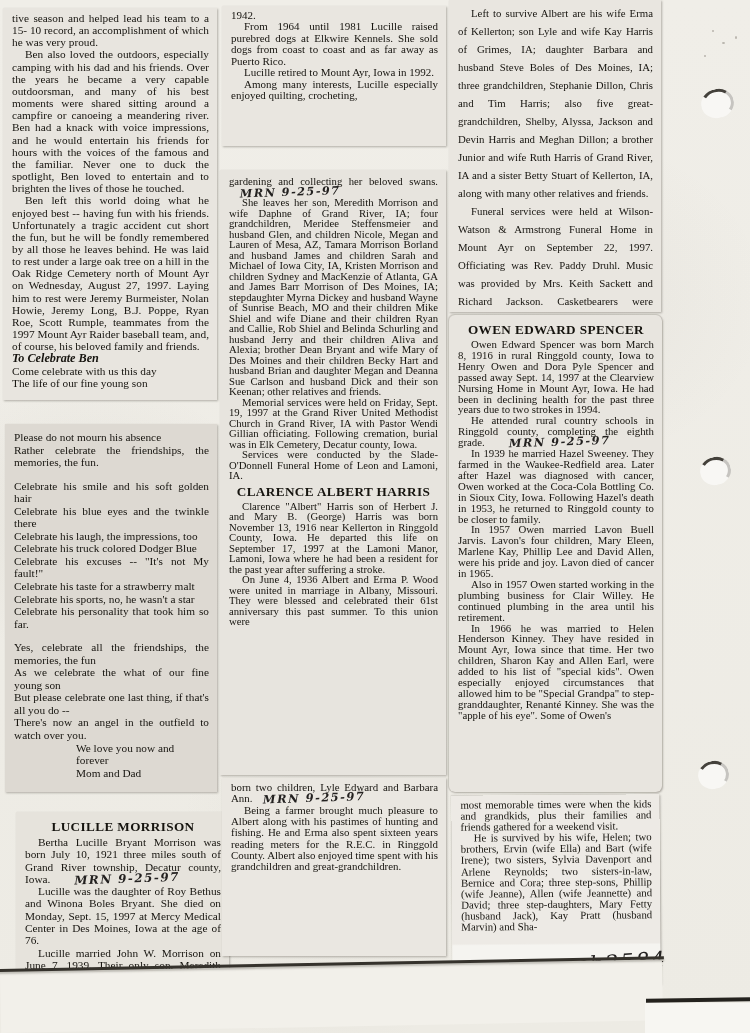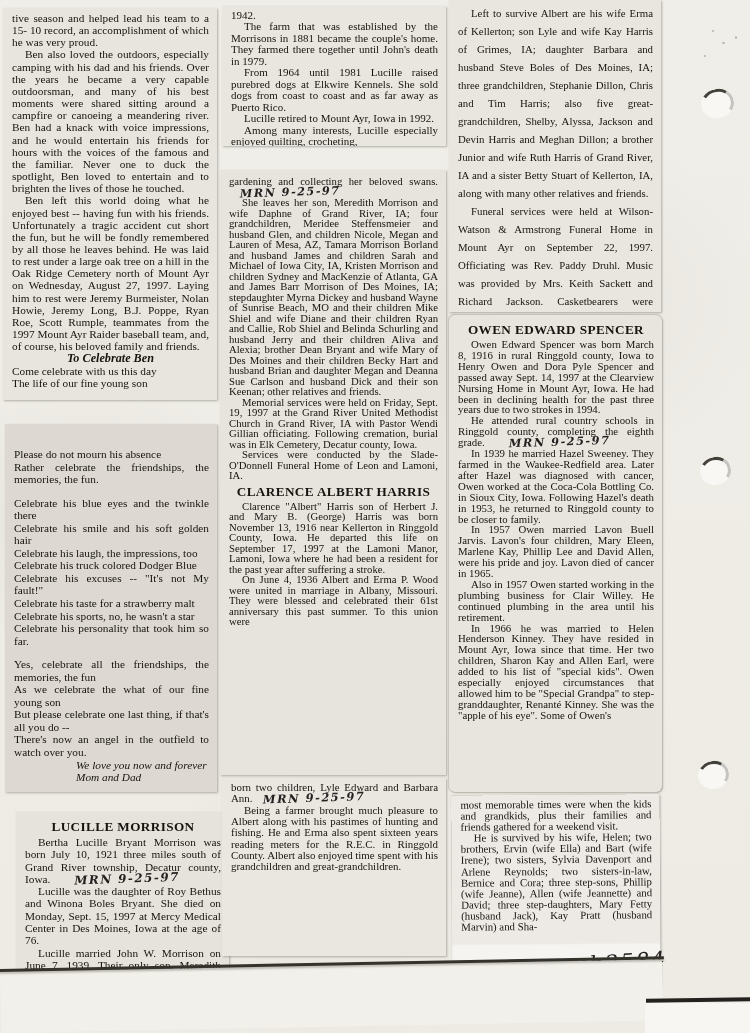--- a/index.html
+++ b/index.html
@@ -17,26 +17,26 @@
     position:absolute; overflow:hidden;
     padding:4px 8px 4px 9px; box-sizing:border-box;
     box-shadow:1px 1px 2px rgba(60,55,46,0.35), -0.5px -0.5px 1px rgba(60,55,46,0.18);
     text-align:justify;
   }
   .clip p{margin:0;}
   .b-p{text-indent:13px; text-align:justify;}
   .b-p0{text-align:justify;}
   .b-pl{text-align:left;}
   .b-h{text-align:center; font-weight:bold; font-size:13.2px; letter-spacing:0.4px; margin:3px 0 2px !important; line-height:15px;}
-  .b-ci{text-align:center; font-weight:bold; font-style:italic; font-size:12.2px;}
-  .b-sig{text-align:left; padding-left:62px;font-style:italic;}
+  .b-ci{text-align:left; font-weight:bold; font-style:italic; font-size:12.2px;}
+  .b-sig{text-align:left; padding-left:62px;}
   .b-gap{height:11px;}
   
   #clip-ben{left:3px; top:0; width:214px; height:392px; font-size:11.3px; line-height:12.15px; background:#e8e5df;margin-top:8px;}
-  #clip-poem{left:5px; top:424px; width:212px; height:368px; font-size:11.3px; line-height:12.55px; background:#ddd9d2; padding-top:24px;}
+  #clip-poem{left:5px; top:424px; width:212px; height:368px; font-size:11.3px; line-height:12.55px; background:#ddd9d2; padding-top:7px;}
   #clip-lucille{left:16px; top:812px; width:213px; height:157px; font-size:11.3px; line-height:12.3px; background:#e6e3dc;}
   
   #clip-d{left:222px; top:6px; width:224px; height:140px; font-size:11px; line-height:11.45px; background:#e9e6e0;}
   #clip-e{left:220px; top:170px; width:226px; height:605px; font-size:10.7px; line-height:10.5px; background:#e7e4de; padding-top:6px;}
   #clip-f{left:222px; top:778px; width:224px; height:178px; font-size:10.9px; line-height:11.35px; background:#eae7e1;}
   
   #clip-g{left:449px; top:0; width:212px; height:312px; font-size:10.8px; line-height:18px; background:#e9e6e0;}
   #clip-h{left:449px; top:315px; width:213px; height:477px; font-size:10.8px; line-height:10.9px; background:#e8e5df;border-radius:6px;}
   #clip-i{left:452px; top:795px; width:208px; height:190px; font-size:10.8px; line-height:11.1px;
           background:linear-gradient(#edeae5 78%, #f5f4f0 79%); transform:rotate(-0.4deg);}
@@ -77,22 +77,22 @@
       <p class="b-p">Ben also loved the outdoors, especially camping with his dad and his friends.  Over the years he became a very capable outdoorsman, and many of his best moments were shared sitting around a campfire or canoeing a meandering river.  Ben had a knack with voice impressions, and he would entertain his friends for hours with the voices of the famous and the familiar. Never one to duck the spotlight, Ben loved to entertain and to brighten the lives of those he touched.</p>
       <p class="b-p">Ben left this world doing what he enjoyed best -- having fun with his friends. Unfortunately a tragic accident cut short the fun, but he will be fondly remembered by all those he leaves behind.  He was laid to rest under a large oak tree on a hill in the Oak Ridge Cemetery north of Mount Ayr on Wednesday, August 27, 1997. Laying him to rest were Jeremy Burmeister, Nolan Howie, Jeremy Long, B.J. Poppe, Ryan Roe, Scott Rumple, teammates from the 1997 Mount Ayr Raider baseball team, and, of course, his beloved family and friends.</p>
       <p class="b-ci">To Celebrate Ben</p>
       <p class="b-pl">Come celebrate with us this day</p>
       <p class="b-pl">The life of our fine young son</p>
     </div>
   <div class="clip" id="clip-poem">
       <p class="b-p0">Please do not mourn his absence</p>
       <p class="b-p0">Rather celebrate the friendships, the memories, the fun.</p>
       <p class="b-gap"></p>
+      <p class="b-p0">Celebrate his smile and his soft golden hair</p>
       <p class="b-p0">Celebrate his blue eyes and the twinkle there</p>
-      <p class="b-p0">Celebrate his smile and his soft golden hair</p>
       <p class="b-p0">Celebrate his laugh, the impressions, too</p>
       <p class="b-p0">Celebrate his truck colored Dodger Blue</p>
       <p class="b-p0">Celebrate his excuses -- "It's not My fault!"</p>
       <p class="b-p0">Celebrate his taste for a strawberry malt</p>
       <p class="b-p0">Celebrate his sports, no, he wasn't a star</p>
       <p class="b-p0">Celebrate his personality that took him so far.</p>
       <p class="b-gap"></p>
       <p class="b-p0">Yes, celebrate all the friendships, the memories, the fun</p>
       <p class="b-p0">As we celebrate the what of our fine young son</p>
       <p class="b-p0">But please celebrate one last thing, if that's all you do --</p>
@@ -102,21 +102,20 @@
     </div>
   <div class="clip" id="clip-lucille">
       <p class="b-h">LUCILLE MORRISON</p>
       <p class="b-p">Bertha Lucille Bryant Morrison was born July 10, 1921 three miles south of Grand River township, Decatur county, Iowa.<span class="hand">&nbsp; MRN 9-25-97</span></p>
       <p class="b-p">Lucille was the daughter of Roy Bethus and Winona Boles Bryant.  She died on Monday, Sept. 15, 1997 at Mercy Medical Center in Des Moines, Iowa at the age of 76.</p>
       <p class="b-p">Lucille married John W. Morrison on June 7, 1939.  Their only son, Meredith John, was born on May 4,</p>
     </div>
 
   <div class="clip" id="clip-d">
       <p class="b-p0">1942.</p>
-      <p class="b-p">The farm that was established by the Morrisons in 1881 became the couple's home.  They farmed there together until John's death in 1979.</p>
       <p class="b-p">From 1964 until 1981 Lucille raised purebred dogs at Elkwire Kennels. She sold dogs from coast to coast and as far away as Puerto Rico.</p>
       <p class="b-p">Lucille retired to Mount Ayr, Iowa in 1992.</p>
       <p class="b-p">Among many interests, Lucille especially enjoyed quilting, crocheting,</p>
     </div>
   <div class="clip" id="clip-e">
       <p class="b-p0">gardening and collecting her beloved swans.<span class="hand">&nbsp; MRN 9-25-97</span></p>
       <p class="b-p">She leaves her son, Meredith Morrison and wife Daphne of Grand River, IA; four grandchildren, Meridee Steffensmeier and husband Glen, and children Nicole, Megan and Lauren of Mesa, AZ, Tamara Morrison Borland and husband James and children Sarah and Michael of Iowa City, IA, Kristen Morrison and children Sydney and MacKenzie of Atlanta, GA and James Barr Morrison of Des Moines, IA; stepdaughter Myrna Dickey and husband Wayne of Sunrise Beach, MO and their children Mike Shiel and wife Diane and their children Ryan and Callie, Rob Shiel and Belinda Schurling and husband Jerry and their children Aliva and Alexia; brother Dean Bryant and wife Mary of Des Moines and their children Becky Hart and husband Brian and daughter Megan and Deanna Sue Carlson and husband Dick and their son Keenan; other relatives and friends.</p>
       <p class="b-p">Memorial services were held on Friday, Sept. 19, 1997 at the Grand River United Methodist Church in Grand River, IA with Pastor Wendi Gillian officiating.  Following cremation, burial was in Elk Cemetery, Decatur county, Iowa.</p>
       <p class="b-p">Services were conducted by the Slade-O'Donnell Funeral Home of Leon and Lamoni, IA.</p>
       <p class="b-h">CLARENCE ALBERT HARRIS</p>

